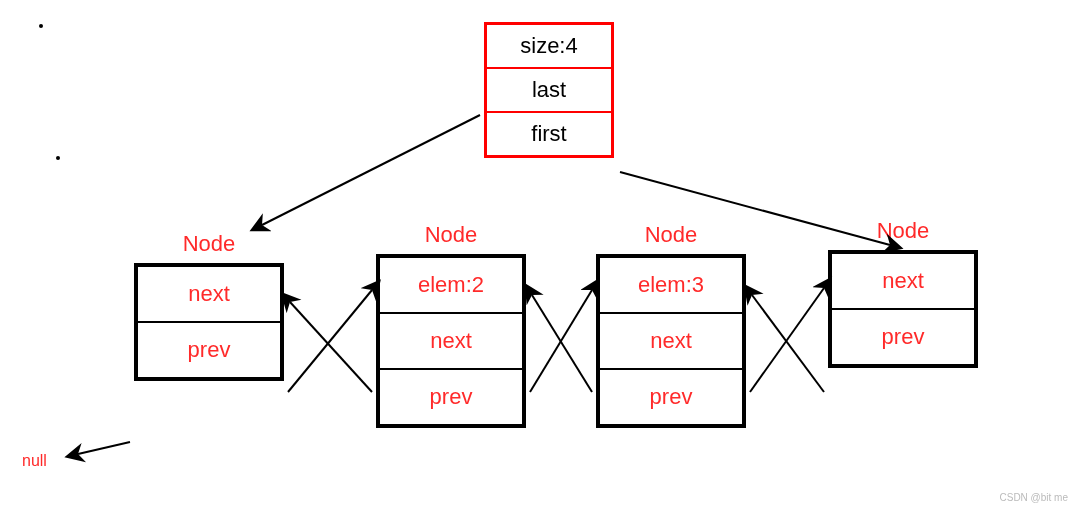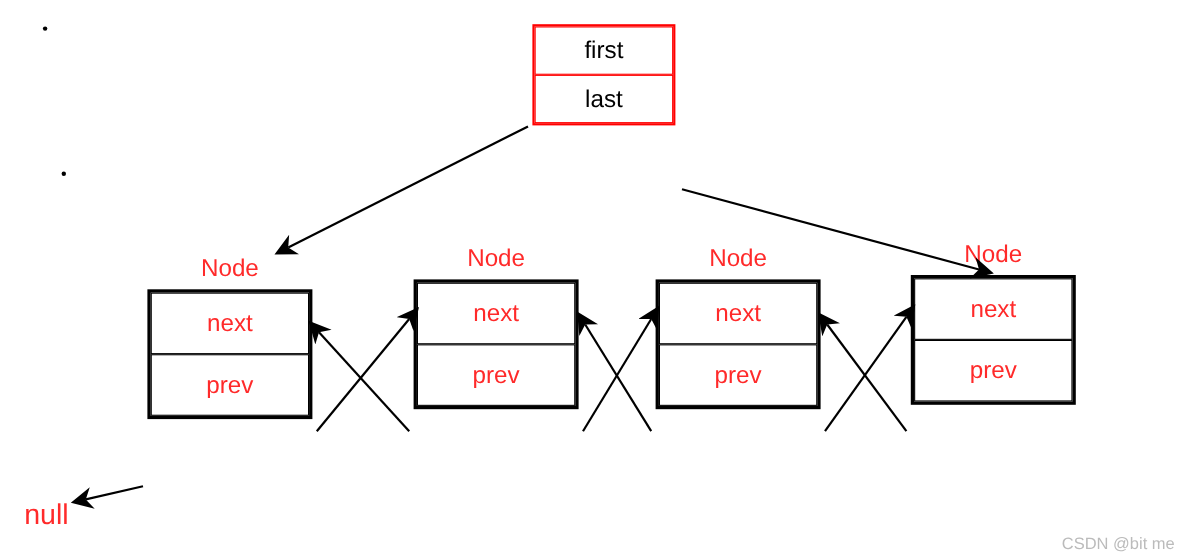--- a/index.html
+++ b/index.html
@@ -40,27 +40,27 @@
     .node-cell {
       border: 1.5px solid #000;
       text-align: center;
       padding: 14px 0;
       color: #ff2a2a;
       font-size: 22px;
     }
     .null-label {
       position: absolute;
       color: #ff2a2a;
-      font-size: 26px;
+      font-size: 16px;
     }
     .watermark {
       position: absolute;
       right: 8px;
       bottom: 4px;
-      font-size: 15px;
+      font-size: 10px;
       color: #bbb;
       font-family: Arial, sans-serif;
     }
     svg.arrows {
       position: absolute;
       left: 0; top: 0;
       width: 1076px;
       height: 507px;
       pointer-events: none;
     }
@@ -70,43 +70,46 @@
       background:#000; border-radius:50%;
     }
   </style>
 </head>
 <body>
 
 <div class="dot" style="left:39px; top:24px;"></div>
 <div class="dot" style="left:56px; top:156px;"></div>
 
 <div class="header-box">
+  <div class="header-cell">size:4</div>
+  <div class="header-cell">last</div>
   <div class="header-cell">first</div>
-  <div class="header-cell">last</div>
 </div>
 
 <div class="node" style="left:134px; top:231px;">
   <div class="node-label">Node</div>
   <div class="node-box">
     <div class="node-cell">next</div>
     <div class="node-cell">prev</div>
   </div>
 </div>
 
 <div class="node" style="left:376px; top:222px;">
   <div class="node-label">Node</div>
   <div class="node-box">
+    <div class="node-cell">elem:2</div>
     <div class="node-cell">next</div>
     <div class="node-cell">prev</div>
   </div>
 </div>
 
 <div class="node" style="left:596px; top:222px;">
   <div class="node-label">Node</div>
   <div class="node-box">
+    <div class="node-cell">elem:3</div>
     <div class="node-cell">next</div>
     <div class="node-cell">prev</div>
   </div>
 </div>
 
 <div class="node" style="left:828px; top:218px;">
   <div class="node-label">Node</div>
   <div class="node-box">
     <div class="node-cell">next</div>
     <div class="node-cell">prev</div>

